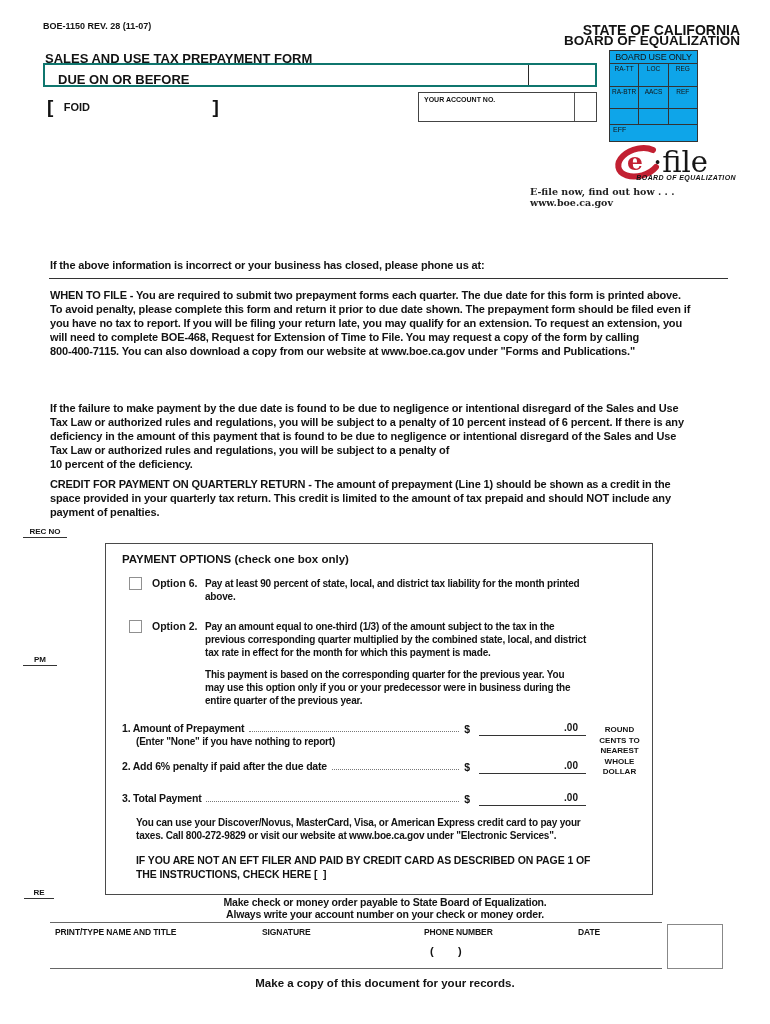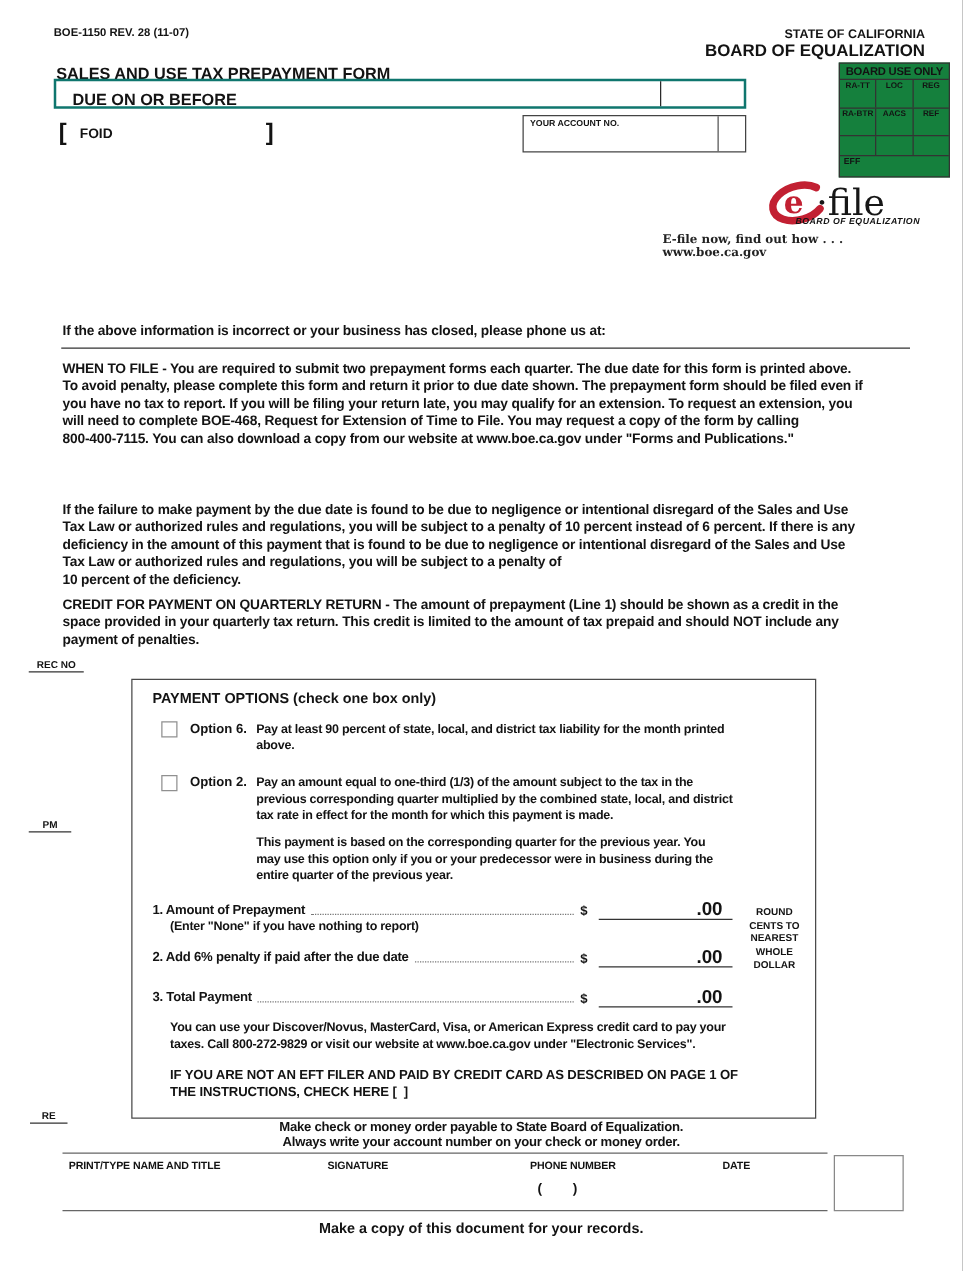--- a/index.html
+++ b/index.html
@@ -7,39 +7,39 @@
   .page {
     position:relative; width:770px; height:1024px; background:#ffffff;
     font-family:"Liberation Sans", sans-serif; color:#131313; overflow:hidden;
     margin:0 auto;
   }
   .abs { position:absolute; }
   .prewrap { white-space:pre-wrap; }
 
   
   .form-number { left:43px; top:21px; font-size:9px; font-weight:bold; letter-spacing:0; }
-  .state-line  { right:30px; top:22px; font-size:10px; font-weight:bold; text-align:right; }
+  .state-line  { right:30px; top:22px; font-size:14px; font-weight:bold; text-align:right; }
   .agency-line { right:30px; top:33px; font-size:13.5px; font-weight:bold; text-align:right; }
   .form-title  { left:45px; top:51px; font-size:13px; font-weight:bold; }
 
   .due-box { left:43px; top:63px; width:554px; height:24px; border:2px solid #0f766e; }
   .due-label { position:absolute; left:13px; top:7px; font-size:13px; font-weight:bold; }
   .due-divider-cell { position:absolute; right:0; top:0; width:67px; height:100%; border-left:1.5px solid #2a2a2a; }
 
   .foid-row { left:47px; top:96px; height:22px; }
   .foid-bracket { font-size:19px; font-weight:bold; vertical-align:middle; }
   .foid-label { font-size:11px; font-weight:bold; vertical-align:middle; margin-left:6px; }
   .foid-bracket-r { margin-left:118px; }
 
   .account-box { left:418px; top:92px; width:179px; height:30px; border:1.5px solid #444; }
   .account-label { position:absolute; left:5px; top:3px; font-size:7px; font-weight:bold; }
   .account-divider { position:absolute; right:0; top:0; width:22px; height:100%; border-left:1.2px solid #555; }
 
   
-  .board-table { left:671px; top:50px; width:89px; border:1.5px solid #333; font-weight:bold; background:#15803d; }
+  .board-table { left:609px; top:50px; width:89px; border:1.5px solid #333; font-weight:normal; background:#0ea5e9; }
   .bu-header { height:13px; border-bottom:1px solid #333; font-size:9px; text-align:center; line-height:13px; letter-spacing:-0.2px; }
   .bu-row { display:flex; border-bottom:1px solid #333; }
   .bu-cell { flex:1; border-right:1px solid #333; font-size:6.5px; text-align:center; padding-top:1px; }
   .bu-cell:last-child { border-right:none; }
   .bu-r1 .bu-cell { height:22px; }
   .bu-r2 .bu-cell { height:21px; }
   .bu-r3 .bu-cell { height:15px; }
   .bu-eff { height:16px; font-size:7px; padding:1px 0 0 3px; }
 
   
@@ -76,21 +76,21 @@
   .opt2-text { top:76px; }
   .opt2-note { top:124px; }
 
   .pay-line { position:absolute; left:16px; width:464px; display:flex; align-items:flex-end; font-size:10.5px; }
   .pl-1 { top:170px; height:22px; }
   .pl-2 { top:208px; height:22px; }
   .pl-3 { top:240px; height:22px; }
   .pl-label { white-space:nowrap; padding-bottom:2px; letter-spacing:-0.2px; }
   .pl-leader { flex:1; border-bottom:1.5px dotted #777; margin:0 5px 4px 5px; height:1px; }
   .pl-dollar { padding:0 9px 1px 0; }
-  .pl-amount { width:107px; border-bottom:1.5px solid #333; text-align:right; padding:0 8px 0 0; font-size:15px; line-height:14px; }
+  .pl-amount { width:107px; border-bottom:1.5px solid #333; text-align:right; padding:0 8px 0 0; font-size:10px; line-height:14px; }
   .pl1-sub { position:absolute; left:30px; top:192px; font-size:10px; letter-spacing:-0.2px; }
   .round-note { position:absolute; right:5px; top:181px; width:55px; font-size:8px; line-height:10.5px; text-align:center; }
   .cc-para  { position:absolute; left:30px; top:272px; width:505px; font-size:10px; line-height:13px; letter-spacing:-0.2px; }
   .eft-para { position:absolute; left:30px; top:309px; width:512px; font-size:10.5px; line-height:14px; letter-spacing:-0.1px; }
 
   
   .check-note { left:0; width:770px; text-align:center; font-size:10.5px; font-weight:bold; letter-spacing:-0.2px; }
   .cn-1 { top:896px; }
   .cn-2 { top:908px; }
   .sig-block { left:50px; top:922px; width:612px; height:47px; border-top:1.5px solid #666; border-bottom:1.5px solid #666; }

